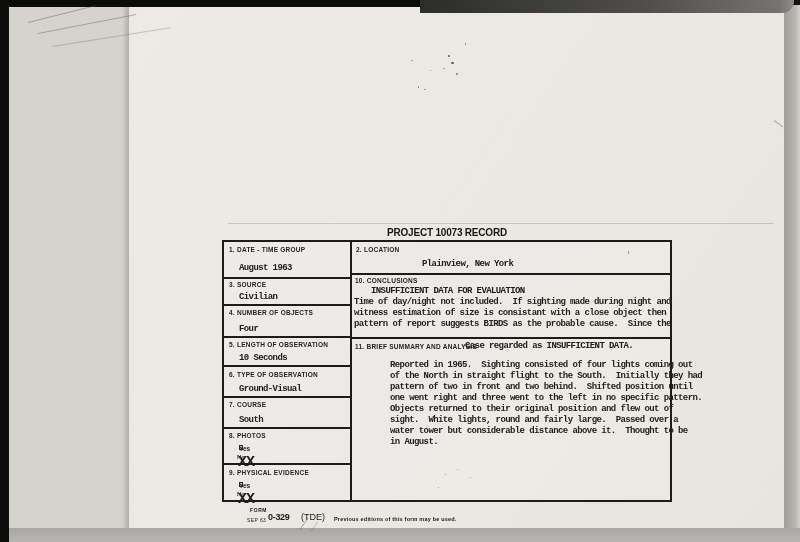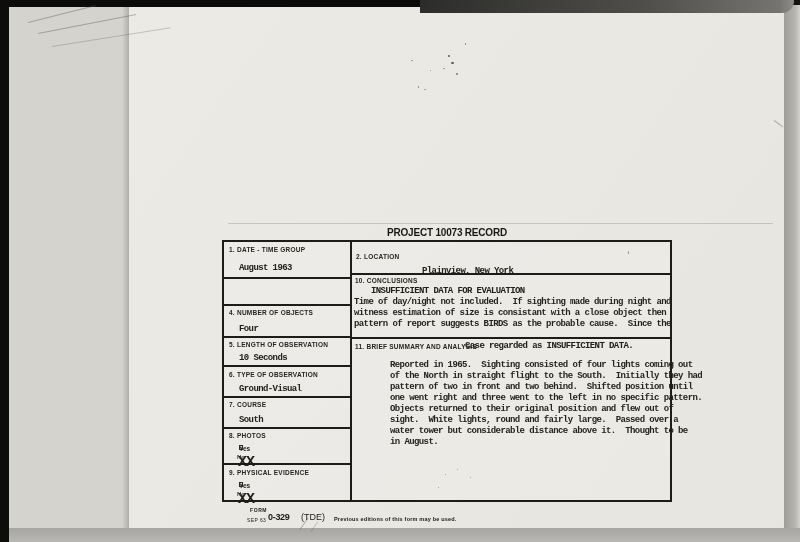--- a/index.html
+++ b/index.html
@@ -115,20 +115,24 @@
     <div class="hl left" style="top:185px;"></div>
     <div class="hl left" style="top:221px;"></div>
 
     <div class="hl right" style="top:31px;"></div>
     <div class="hl right" style="top:95px;"></div>
 
     <div class="cell" style="left:0;top:0;width:110px;height:35px;">
       <span class="lbl" style="left:5px;top:4px;">1. DATE - TIME GROUP</span>
       <span class="typed" style="left:15px;bottom:4px;">August 1963</span>
     </div>
+    <div class="cell" style="left:0;top:37px;width:126px;height:25px;">
+      <span class="lbl" style="left:5px;top:2px;">3. SOURCE</span>
+      <span class="typed" style="left:15px;bottom:2px;">Civilian</span>
+    </div>
     <div class="cell" style="left:0;top:64px;width:126px;height:30px;">
       <span class="lbl" style="left:5px;top:3px;">4. NUMBER OF OBJECTS</span>
       <span class="typed" style="left:15px;bottom:2px;text-align:center;">Four</span>
     </div>
     <div class="cell" style="left:0;top:96px;width:126px;height:27px;">
       <span class="lbl" style="left:5px;top:3px;">5. LENGTH OF OBSERVATION</span>
       <span class="typed" style="left:15px;bottom:2px;">10 Seconds</span>
     </div>
     <div class="cell" style="left:0;top:125px;width:126px;height:29px;">
       <span class="lbl" style="left:5px;top:4px;">6. TYPE OF OBSERVATION</span>
@@ -142,21 +146,21 @@
       <span class="lbl" style="left:5px;top:3px;">8. PHOTOS</span>
       <span class="yn" style="left:15px;top:16px;"><span class="cbx"></span><span style="position:static;">Yes</span></span>
       <span class="yn" style="left:14px;top:25px;"><span class="xmark">XX</span><span class="nolabel">No</span></span>
     </div>
     <div class="cell" style="left:0;top:223px;width:126px;height:35px;">
       <span class="lbl" style="left:5px;top:4px;">9. PHYSICAL EVIDENCE</span>
       <span class="yn" style="left:15px;top:17px;"><span class="cbx"></span><span style="position:static;">Yes</span></span>
       <span class="yn" style="left:14px;top:26px;"><span class="xmark">XX</span><span class="nolabel">No</span></span>
     </div>
 
-    <div class="cell" style="left:128px;top:0;width:327px;height:31px;margin-top:7px;">
+    <div class="cell" style="left:128px;top:0;width:327px;height:31px;">
       <span class="lbl" style="left:4px;top:4px;">2. LOCATION</span>
       <span class="typed" style="left:70px;top:17px;">Plainview, New York</span>
     </div>
     <div class="cell" style="left:128px;top:33px;width:318px;height:62px;">
       <span class="lbl" style="left:3px;top:2px;">10. CONCLUSIONS</span>
       <span class="typed" style="left:19px;top:11px;">INSUFFICIENT DATA FOR EVALUATION</span>
       <span class="tline" style="left:2px;top:22px;">Time of day/night not included.  If sighting made during night and</span>
       <span class="tline" style="left:2px;top:33px;">witness estimation of size is consistant with a close object then</span>
       <span class="tline" style="left:2px;top:44px;">pattern of report suggests BIRDS as the probable cause.  Since the</span>
     </div>

